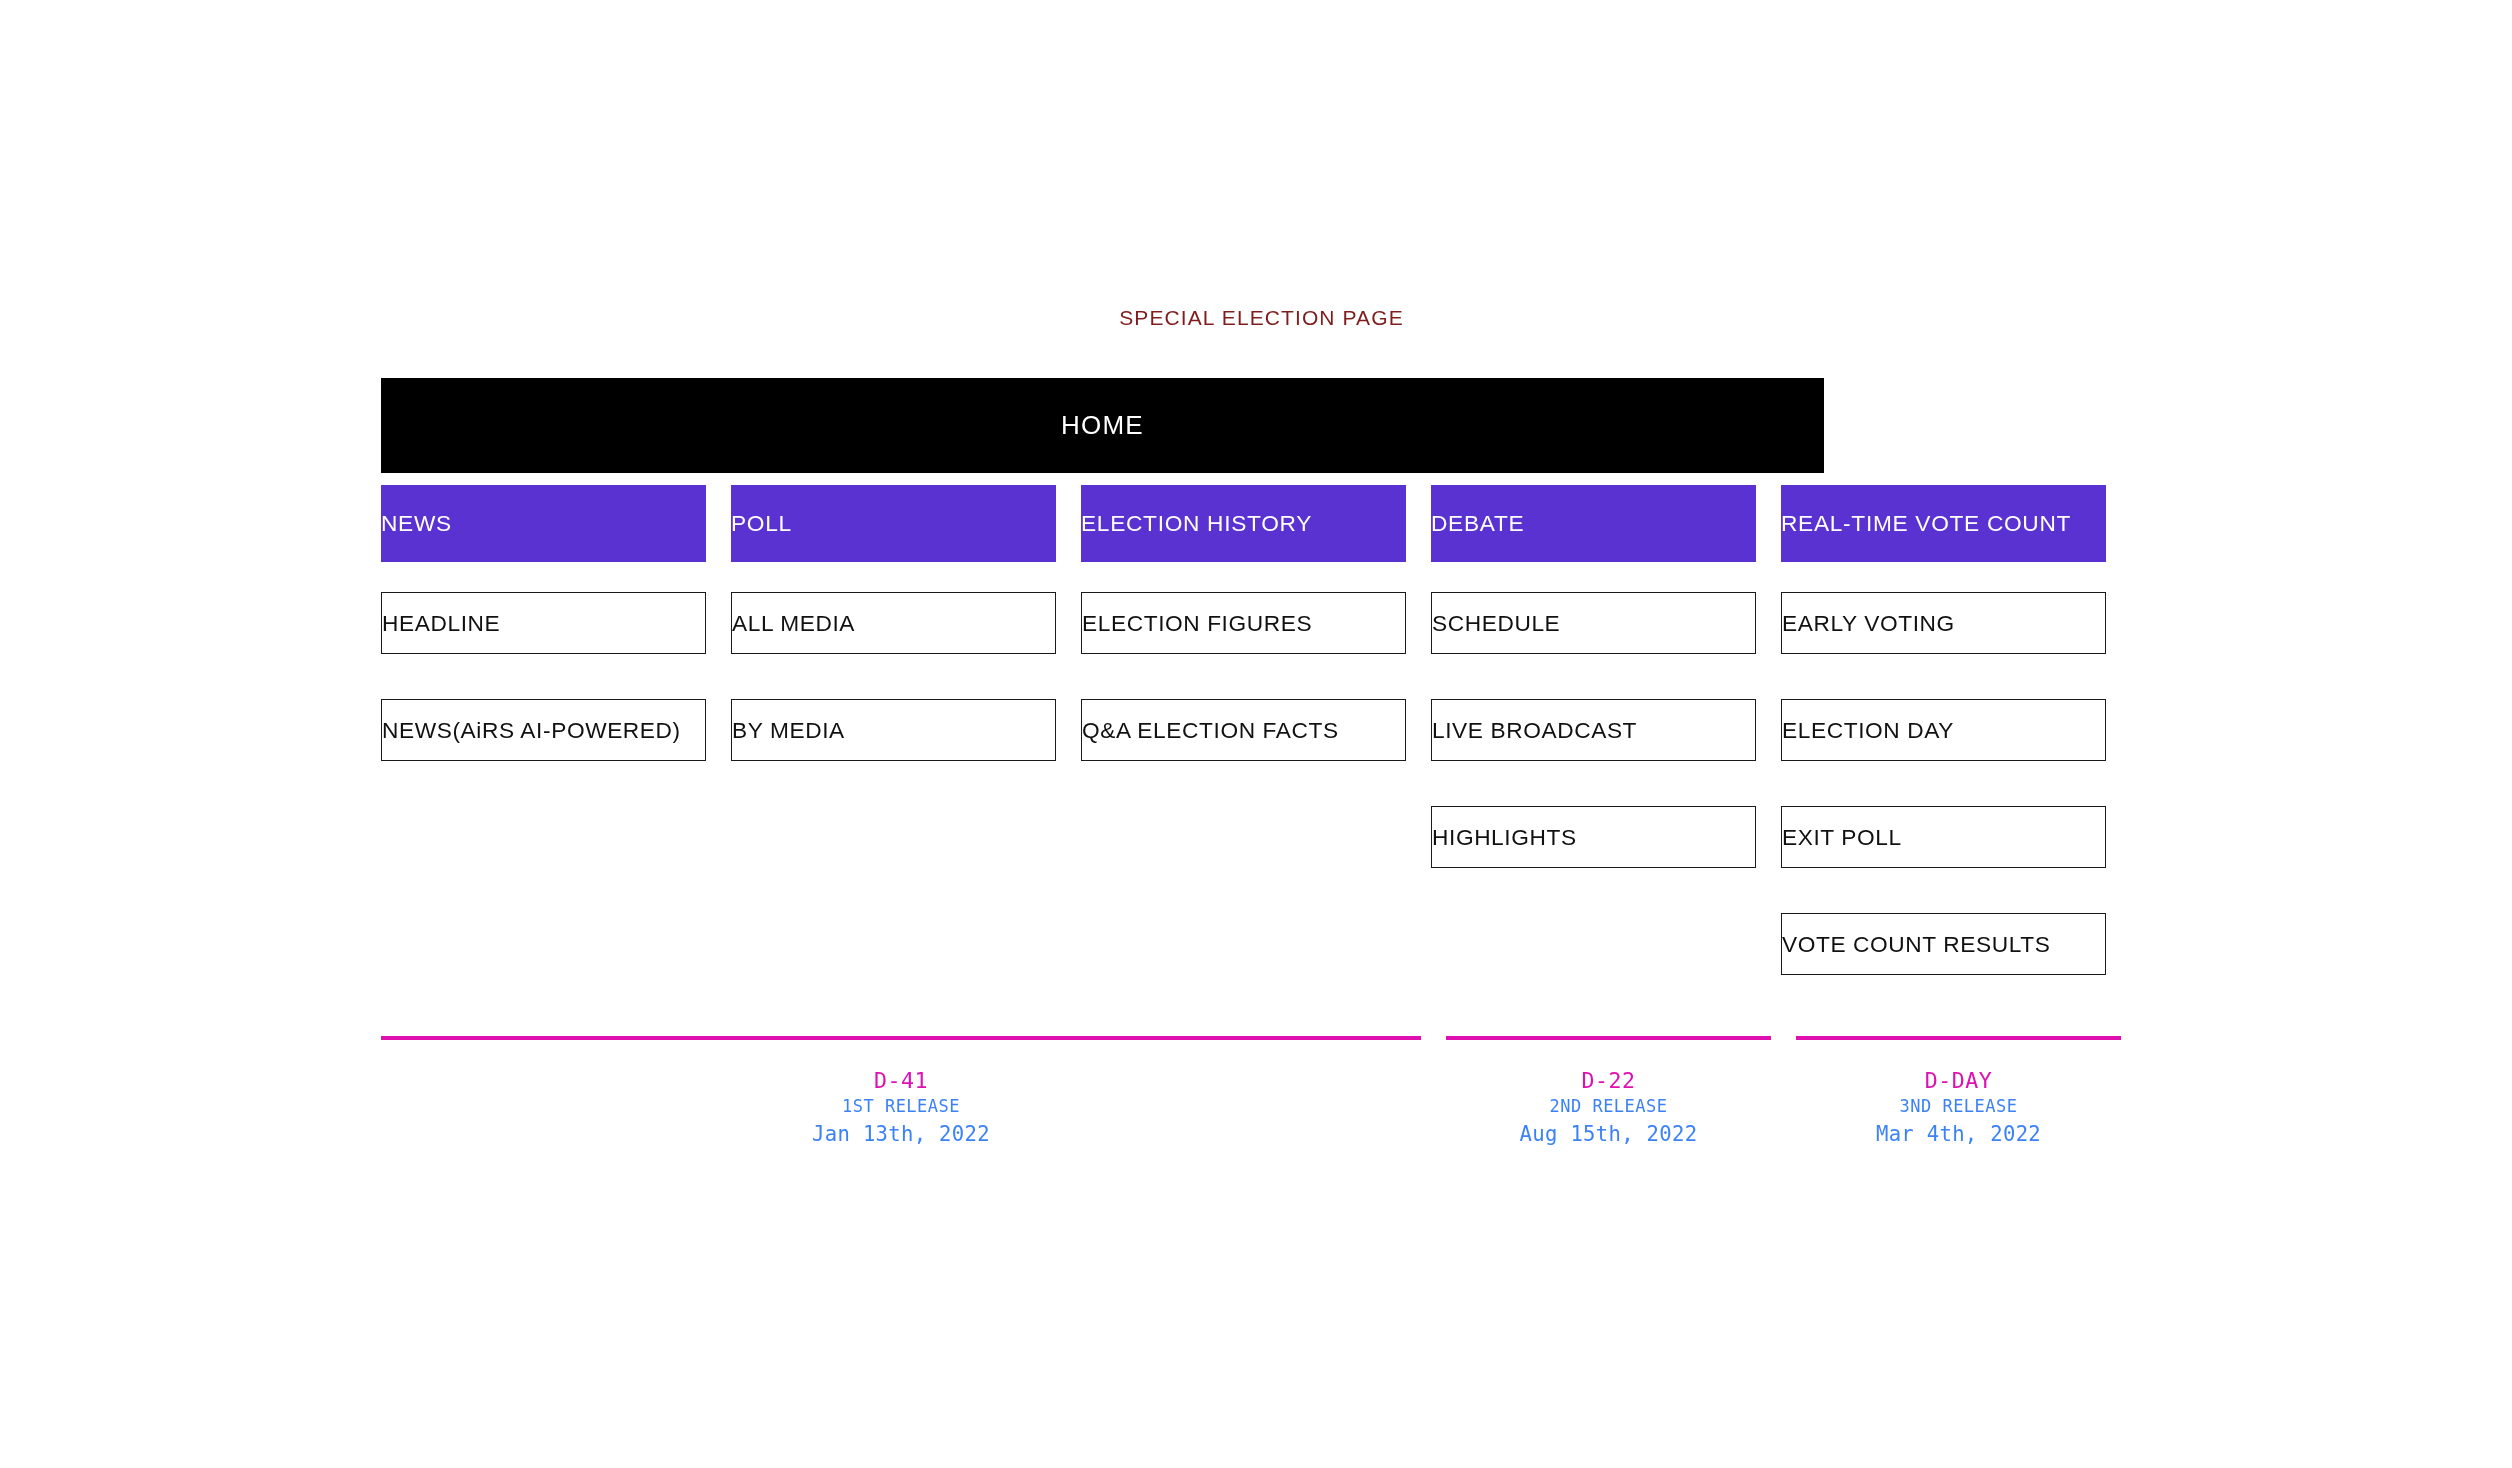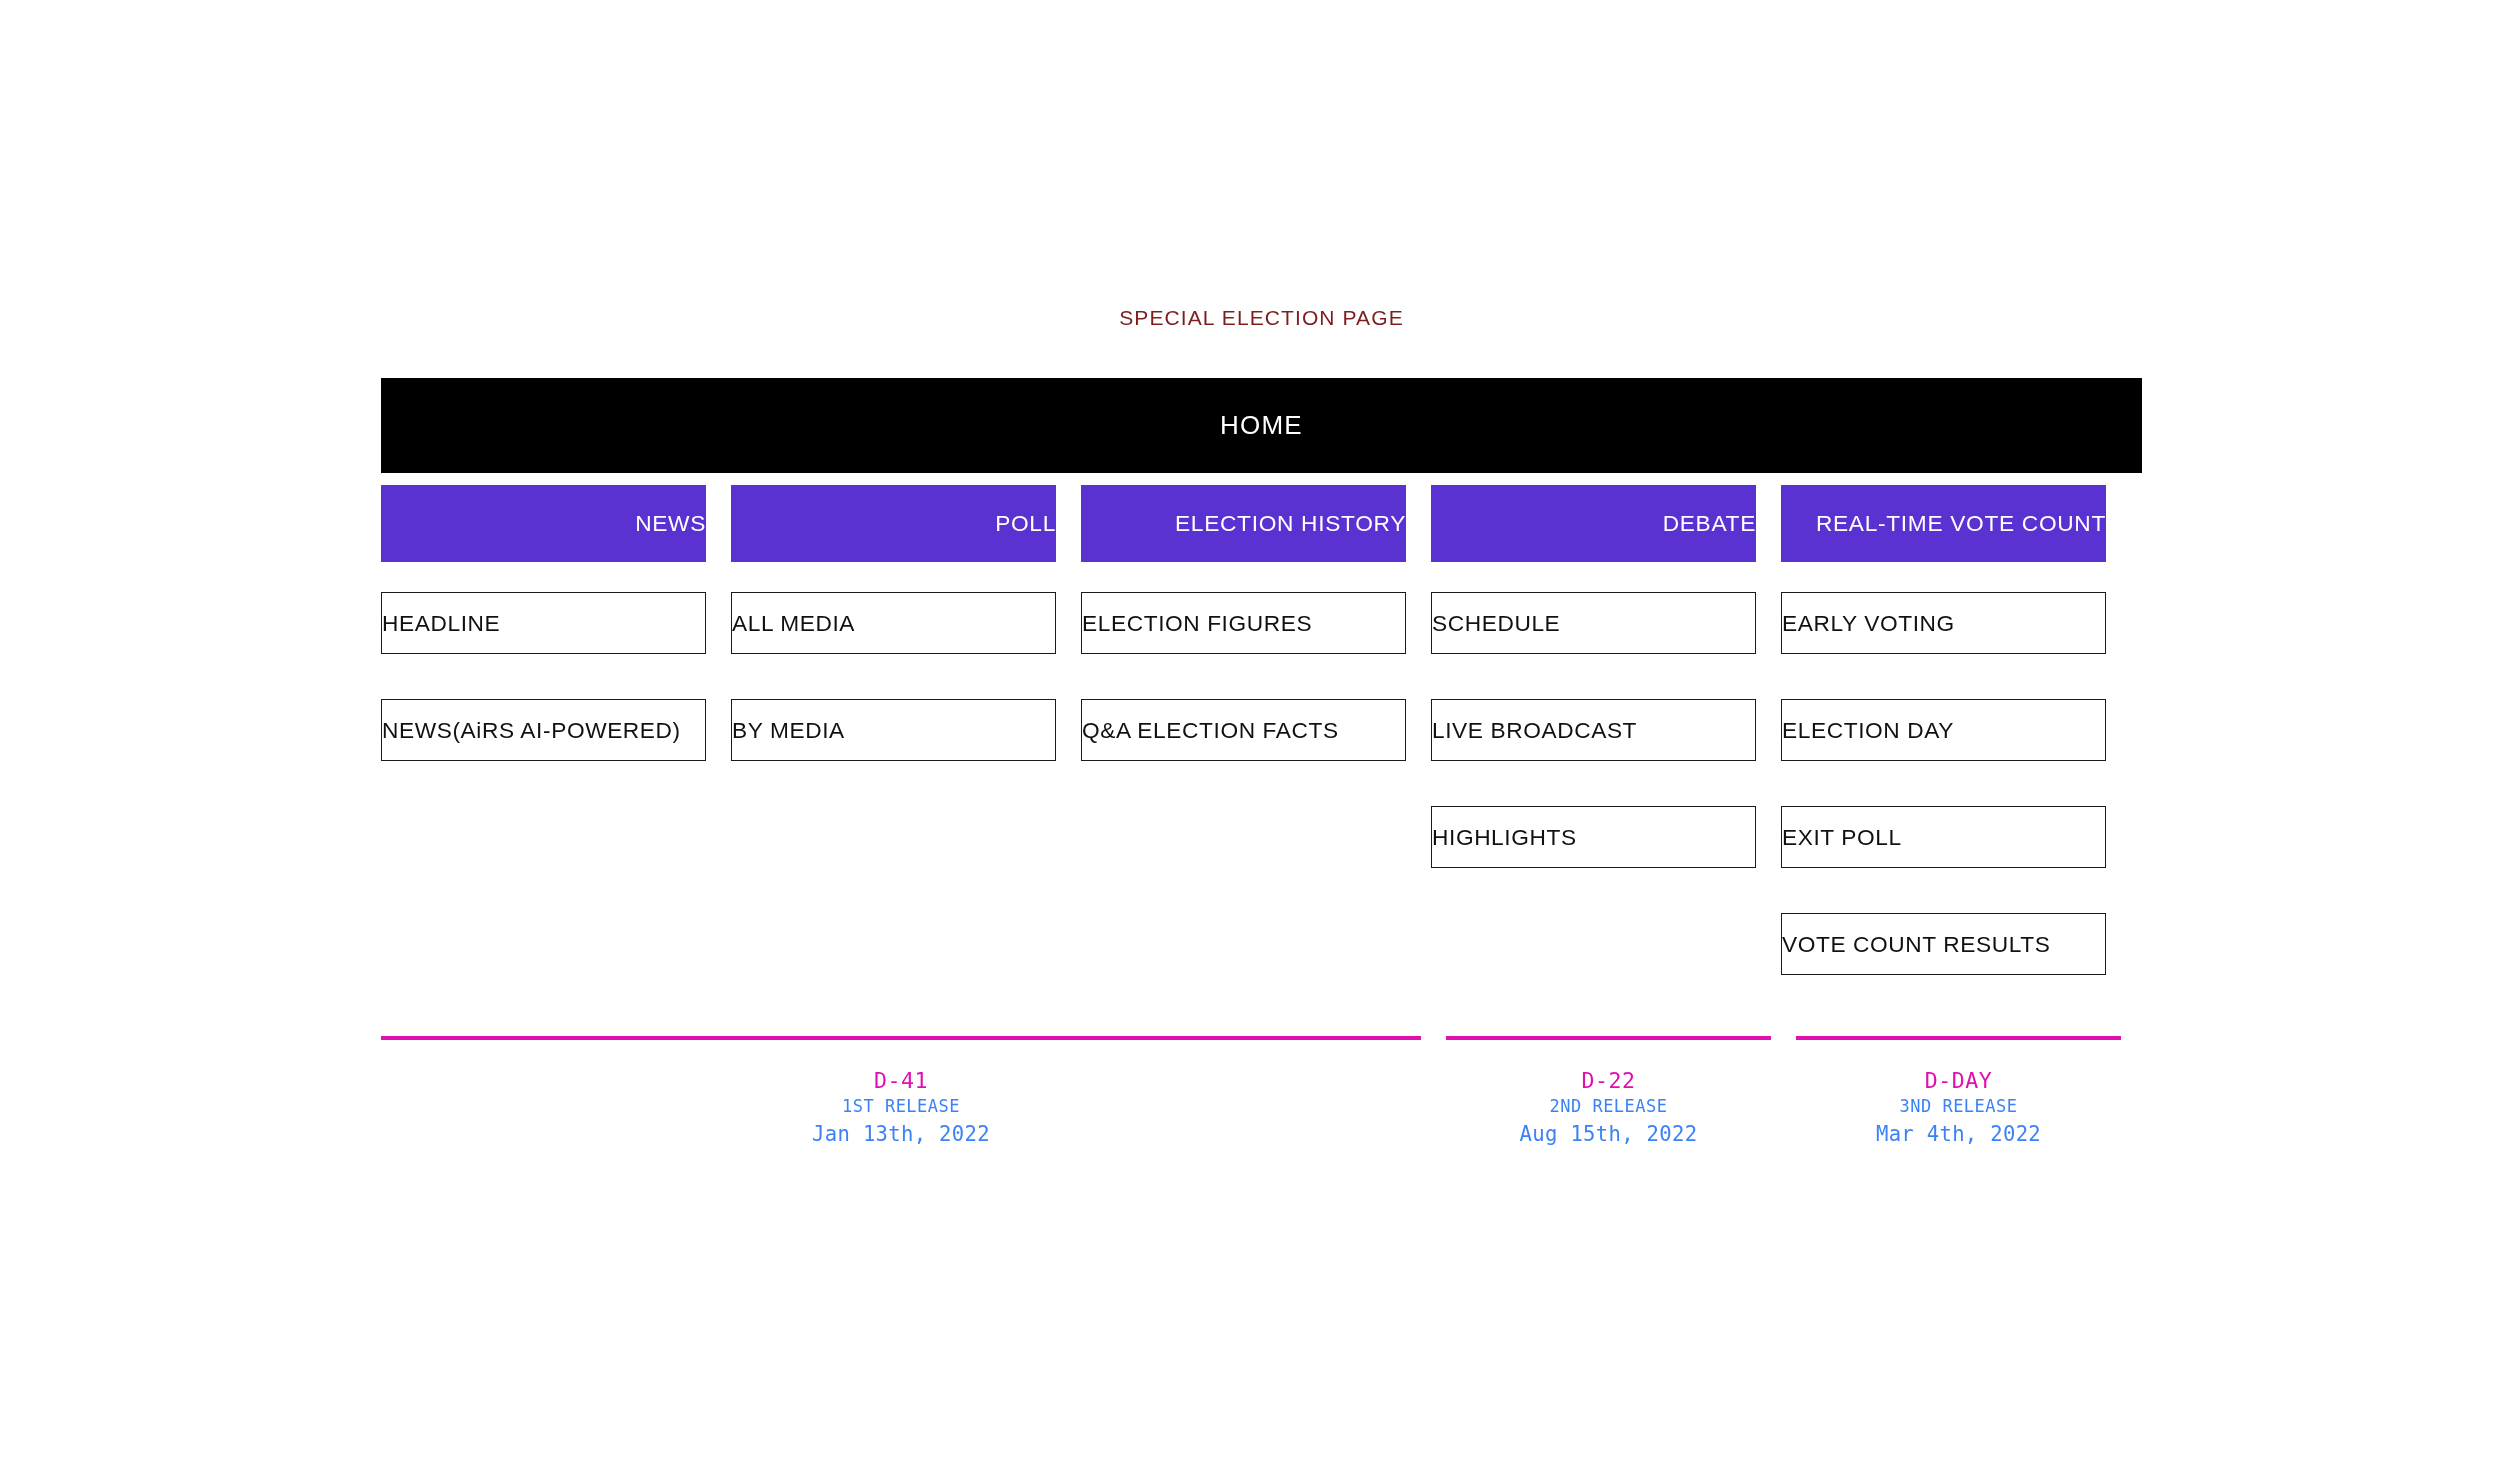--- a/index.html
+++ b/index.html
@@ -36,21 +36,21 @@
     color: #7f1d1d;
     font-weight: 400;
     line-height: 1;
   }
 
   
   .home-bar {
     position: absolute;
     left: 381px;
     top: 378px;
-    width: 1761px;
+    width: 1443px;
     height: 95px;
     background: #000000;
     display: flex;
     align-items: center;
     justify-content: center;
   }
   .home-bar-label {
     color: #ffffff;
     font-size: 26px;
     letter-spacing: 1.2px;
@@ -71,21 +71,21 @@
     flex: 0 0 325px;
     display: flex;
     flex-direction: column;
   }
 
   .cat-box {
     height: 77px;
     background: #5a32d2;
     display: flex;
     align-items: center;
-    justify-content: flex-end;
+    justify-content: flex-start;
     box-sizing: border-box;
     margin-bottom: 30px;
   }
   .cat-label {
     color: #ffffff;
     font-size: 22.7px;
     letter-spacing: 0.7px;
     font-weight: 400;
     white-space: nowrap;
   }

